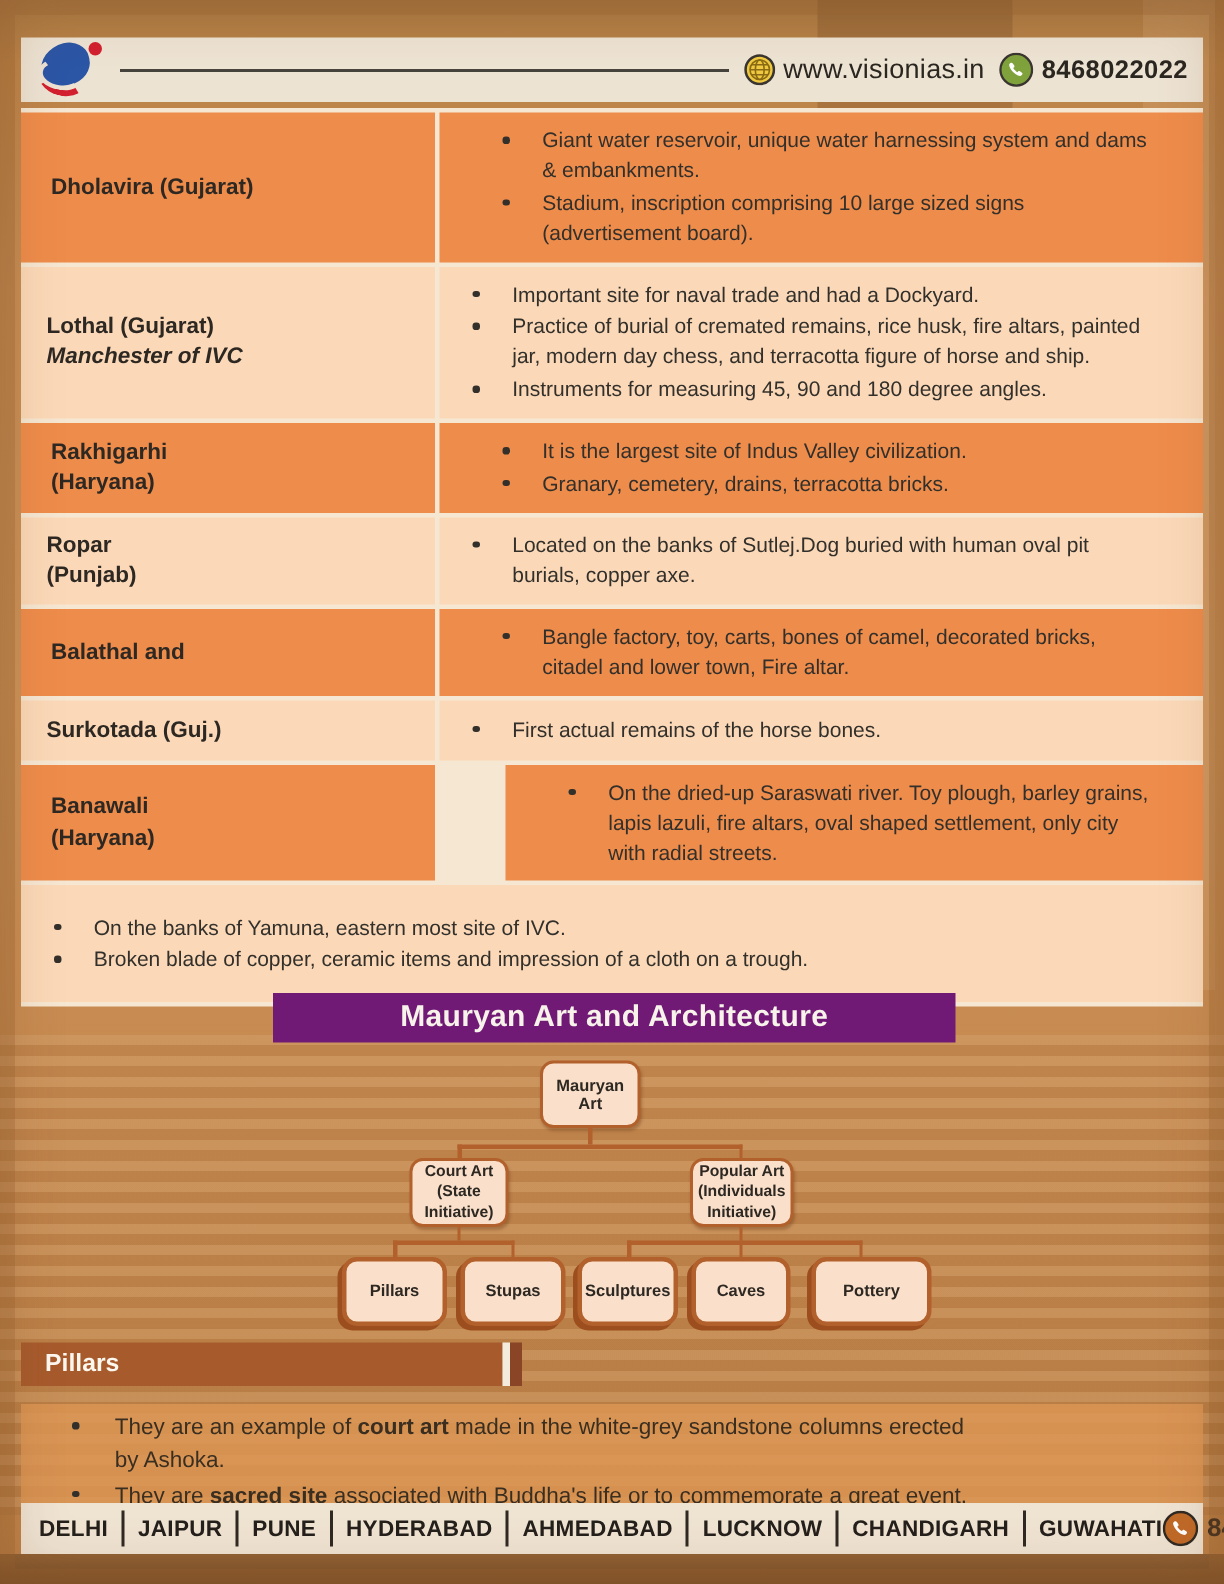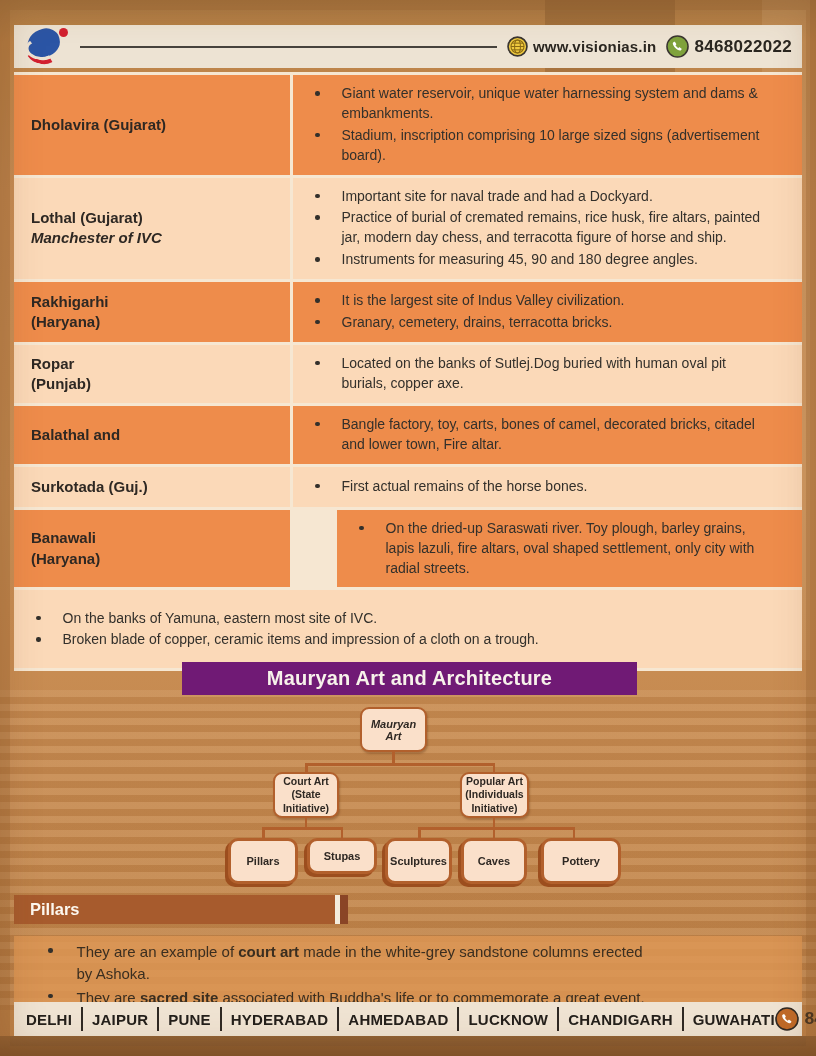--- a/index.html
+++ b/index.html
@@ -23,28 +23,28 @@
   .logo { position:relative; width:50px; height:40px; flex:none; }
   .logo-blue { position:absolute; left:3px; top:2px; width:33px; height:28px; background:#2B55A5;
     border-radius:62% 48% 55% 45%; transform:rotate(-14deg); }
   .logo-blue::after { content:""; position:absolute; left:-3px; top:9px; width:24px; height:15px; border-radius:50%;
     border:3px solid transparent; border-bottom-color:#EDE3D3; border-left-color:#EDE3D3; transform:rotate(22deg); }
   .logo-red-arc { position:absolute; left:1px; top:7px; width:35px; height:30px; border-radius:50%;
     border:4px solid transparent; border-bottom-color:#D2202F; transform:rotate(14deg); }
   .logo-red-dot { position:absolute; right:6px; top:1px; width:9px; height:9px; border-radius:50%; background:#D2202F; }
   .header-line { flex:1; height:2px; background:#46423C; margin:0 10px 0 6px; }
   .hdr-icon { flex:none; margin-right:5px; }
-  .hdr-site { font-size:15px; font-weight:bold; color:#2A2620; margin-right:10px; letter-spacing:.2px; }
+  .hdr-site { font-size:18px; font-weight:normal; color:#2A2620; margin-right:10px; letter-spacing:.2px; }
   .hdr-phone { font-size:17px; font-weight:bold; color:#2A2620; letter-spacing:.3px; }
 
   
   .ivc-table { position:absolute; left:14px; top:72px; width:788px; background:#F6E7D2; padding:3px 0;
     display:flex; flex-direction:column; gap:3px; z-index:2; }
   .row { display:flex; gap:3px; }
-  .row.orange .cell { background:#EE8C4B; }
+  .row.orange .cell { background:#EE8C4B;padding-left:20px; }
   .row.peach  .cell { background:#FBD9B8; }
   .cell-name { width:276px; flex:none; display:flex; flex-direction:column; justify-content:center; padding:6px 8px 6px 17px; }
   .site-l1, .site-l2 { font-size:15px; font-weight:bold; color:#2E2823; line-height:1.35; }
   .site-l2.italic { font-style:italic; }
   .cell-detail { flex:1; display:flex; flex-direction:column; justify-content:center; padding:8px 36px 8px 0; }
   .cell-detail ul { list-style:none; margin-left:22px; }
   .cell-detail li { display:flex; gap:22px; font-size:14px; color:#33302B; line-height:1.42; padding:1px 0; }
   .cell-detail li::before, .pillars-panel li::before { content:""; width:4.5px; height:4.5px; border-radius:50%;
     background:#33302B; margin-top:7px; flex:none; }
   .r1 { min-height:94px; } .r2 { min-height:95px; } .r3 { min-height:58px; } .r4 { min-height:58px; }
@@ -53,25 +53,25 @@
   
   .mauryan-banner { position:absolute; left:182px; top:662px; width:455px; height:33px; background:#701a75;
     color:#F7F2EA; font-size:20px; font-weight:bold; display:flex; align-items:center; justify-content:center;
     z-index:2; letter-spacing:.2px; }
   .flow { position:absolute; left:14px; top:695px; width:788px; height:196px; z-index:2; }
   .fbox { position:absolute; background:#FAE0CA; border:2.5px solid #B2602C; border-radius:9px;
     display:flex; align-items:center; justify-content:center; text-align:center; font-weight:bold;
     color:#2E2823; white-space:pre-line; box-shadow:1px 2px 2px rgba(100,55,20,.35); }
   .fbox.leaf { border-width:3.5px; border-radius:10px; box-shadow:-3px 3px 0 #9C4E1E; }
   .fline { position:absolute; background:#B2602C; }
-  .f-root   { left:346px; top:12px;  width:67px; height:45px; font-size:11px;font-style:italic; }
+  .f-root   { left:346px; top:12px;  width:67px; height:45px; font-size:11px; }
   .f-court  { left:259px; top:77px;  width:66px; height:46px; font-size:10.5px; line-height:1.25; }
   .f-pop    { left:446px; top:77px;  width:69px; height:46px; font-size:10.5px; line-height:1.25; }
   .f-pillars{ left:214px; top:143px; width:70px; height:46px; font-size:11px; }
-  .f-stupas { left:293px; top:143px; width:70px; height:36px; font-size:11px; }
+  .f-stupas { left:293px; top:143px; width:70px; height:46px; font-size:11px; }
   .f-sculpt { left:371px; top:143px; width:67px; height:46px; font-size:11px; }
   .f-caves  { left:447px; top:143px; width:66px; height:46px; font-size:11px; }
   .f-pottery{ left:527px; top:143px; width:80px; height:46px; font-size:11px; }
 
   
   .pillars-head { position:absolute; left:14px; top:895px; display:flex; z-index:2; }
   .pillars-bar { width:321px; height:29px; background:#A75B2D; color:#FDF8EF; font-weight:bold; font-size:16.5px;
     display:flex; align-items:center; padding-left:16px; }
   .pillars-gap { width:5px; height:29px; background:#F3ECDD; }
   .pillars-tick { width:8px; height:29px; background:#8A4526; }

